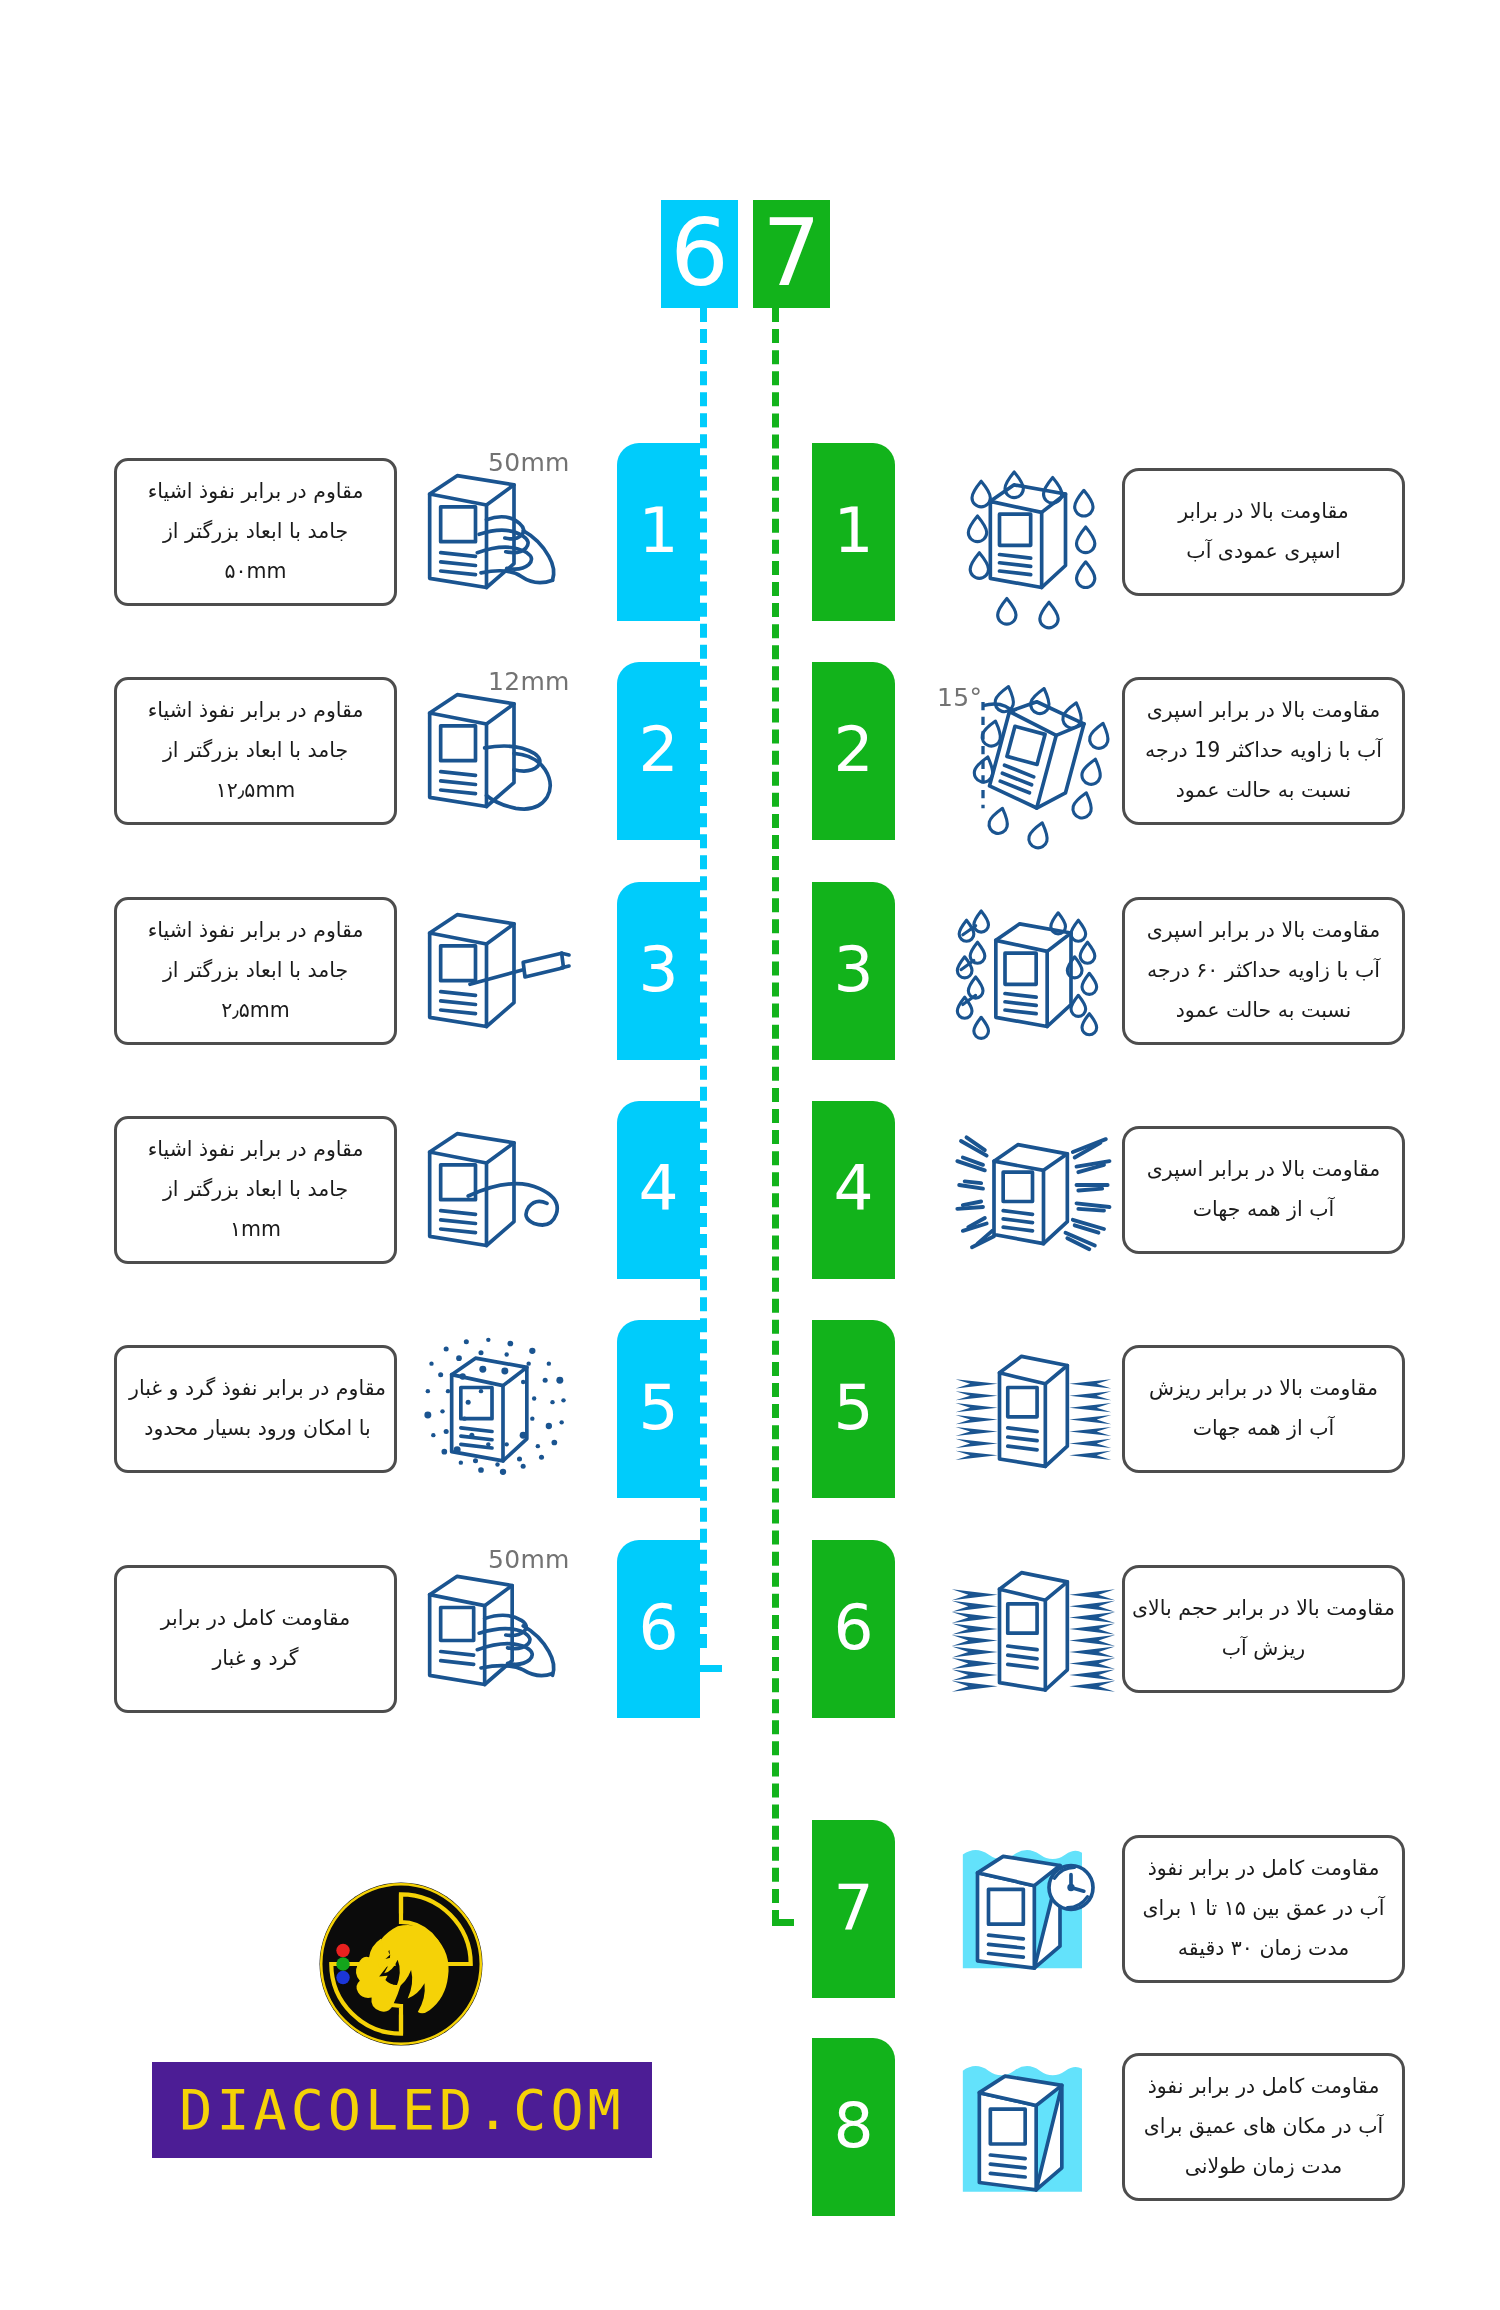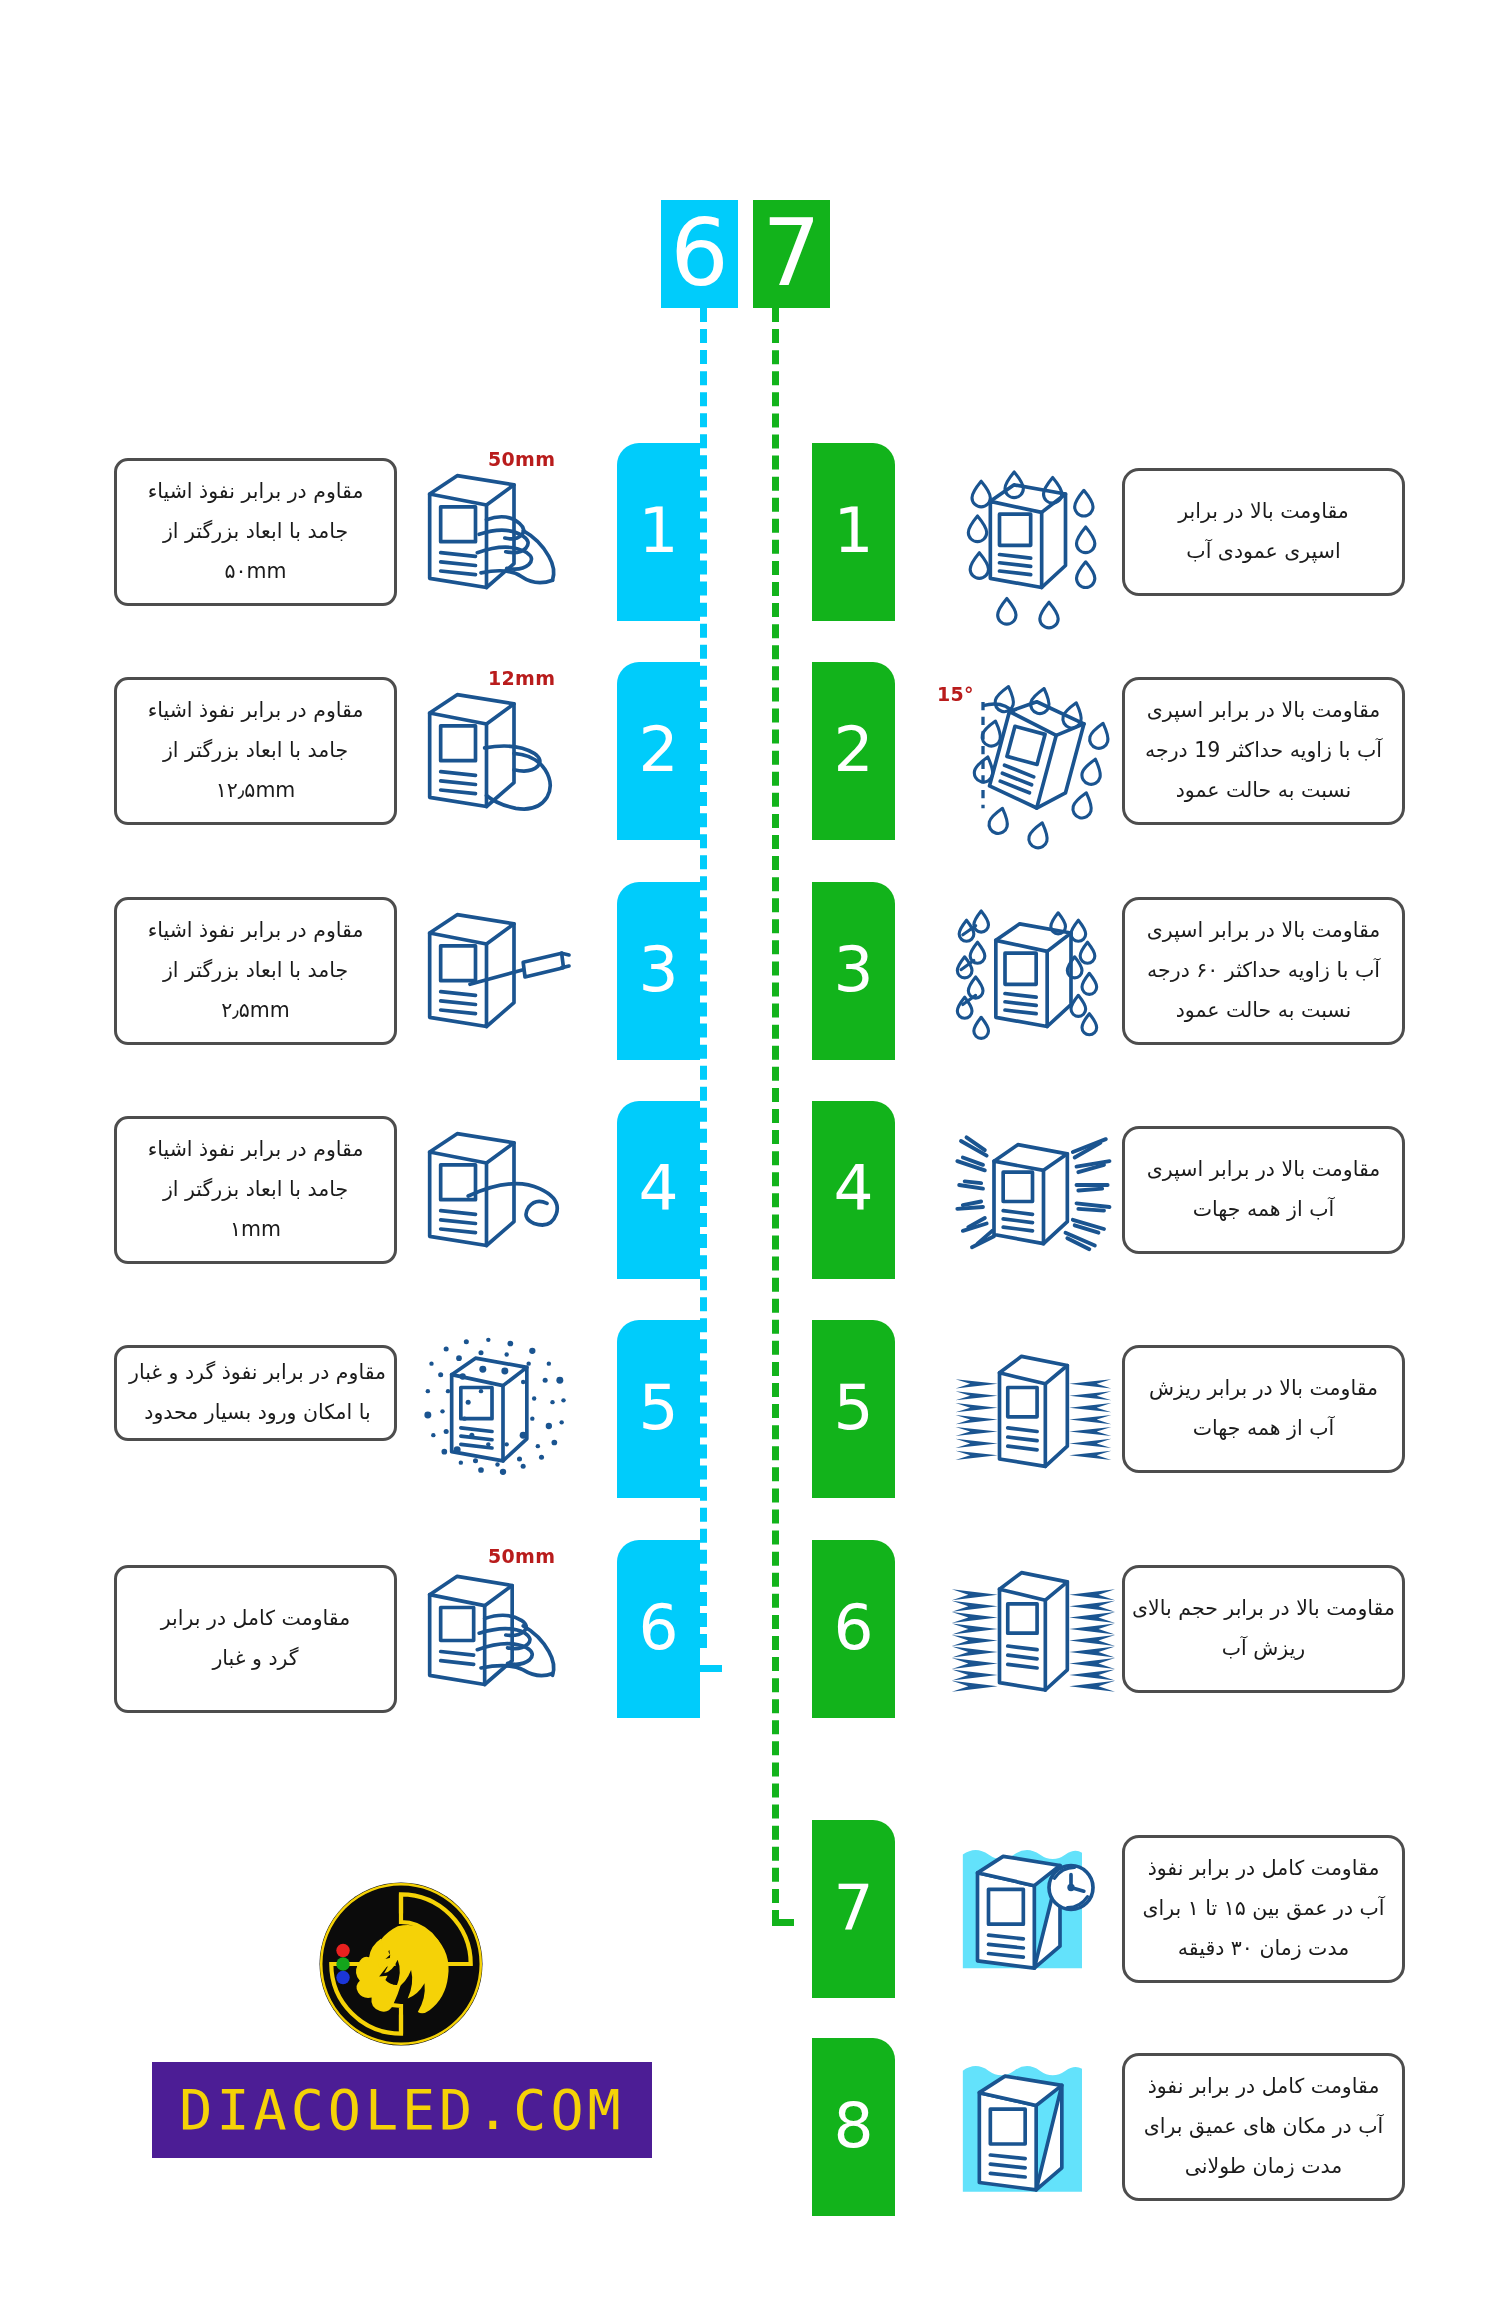--- a/index.html
+++ b/index.html
@@ -41,21 +41,21 @@
         direction:rtl;padding:10px 12px;}
   .tbox.left{left:114px;text-align:center;}
   .tbox.right{left:1122px;border-radius:17px;}
   .tline{font-size:20.5px;color:#1b1b1b;line-height:1.95;white-space:nowrap;font-weight:500;}
 
   
   .icon-cell{position:absolute;width:175px;height:165px;}
   .icon-cell.left{left:410px;}
   .icon-cell.right{left:945px;}
   .icon-cell svg{display:block;width:100%;height:100%;overflow:visible;}
-  .lbl{position:absolute;font-size:19px;color:#b91c1c;font-weight:700;letter-spacing:.3px;}
+  .lbl{position:absolute;font-size:25px;color:#737373;font-weight:400;letter-spacing:.3px;}
 
   
   .card{position:absolute;width:83px;display:flex;align-items:center;justify-content:center;
         color:#ffffff;font-size:63px;line-height:1;font-weight:400;}
   .card-cyan{left:617px;background:#00ccfb;border-top-left-radius:22px;border-bottom-left-radius:0;}
   .card-green{left:812px;background:#12b31b;border-top-right-radius:22px;}
   .card-num{transform:translateY(-2px);}
 
   
   #brand{position:absolute;left:0;top:1880px;width:700px;}
@@ -168,21 +168,21 @@
       <path d="M108 38 L108 124 L78 150"></path>
       <rect x="28" y="62" width="38" height="38"></rect>
       <path d="M28 112 L66 116 M28 122 L66 126 M28 132 L66 136"></path>
       <path d="M58 96 q48 -22 78 -8 q24 11 18 28 q-6 16 -24 10 q-14 -6 -6 -18 q8 -10 20 -4"></path>
     </g>
         </svg>
       </div>
       <div class="card card-cyan" style="top: 1101px; height: 178px;">
         <span class="card-num">4</span>
       </div>
-      <div class="tbox left" style="height: 96px; top: 1345px; padding-left: 16px;">
+      <div class="tbox left" style="height: 128px; top: 1345px; padding-left: 16px;">
         <div class="tline">مقاوم در برابر نفوذ گرد و غبار</div>
         <div class="tline">با امکان ورود بسیار محدود</div>
       </div>
       <div class="icon-cell left" style="top: 1327px;">
         <svg viewBox="0 0 180 180">
     <g fill="none" stroke="#1a5490" stroke-width="4" stroke-linejoin="round" stroke-linecap="round">
       <path d="M40 52 L40 136 L96 146 L96 64 Z"></path>
       <path d="M40 52 L66 34 L122 44 L96 64"></path>
       <path d="M122 44 L122 122 L96 146"></path>
       <rect x="50" y="66" width="34" height="34"></rect>

